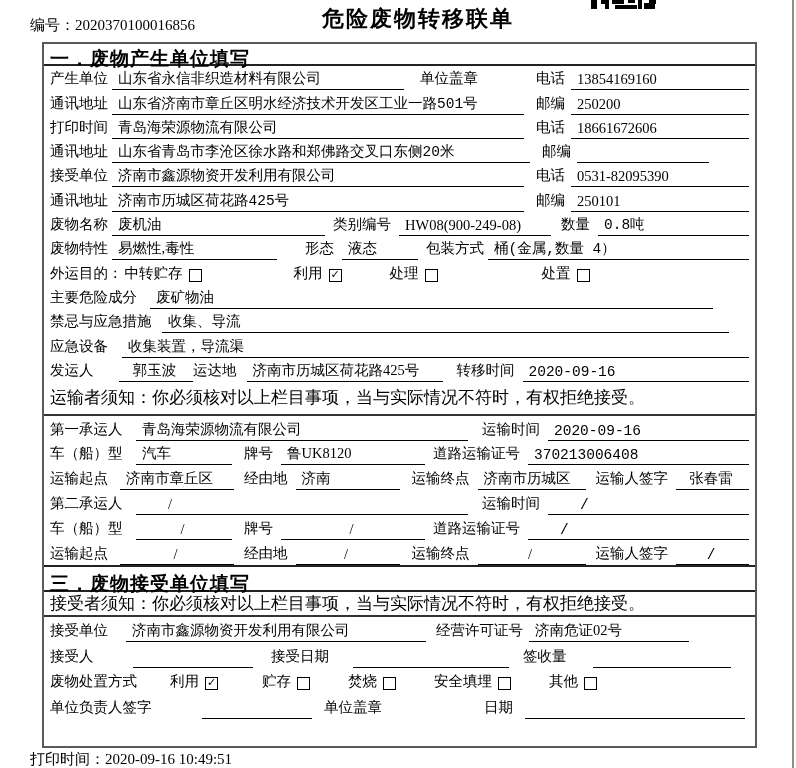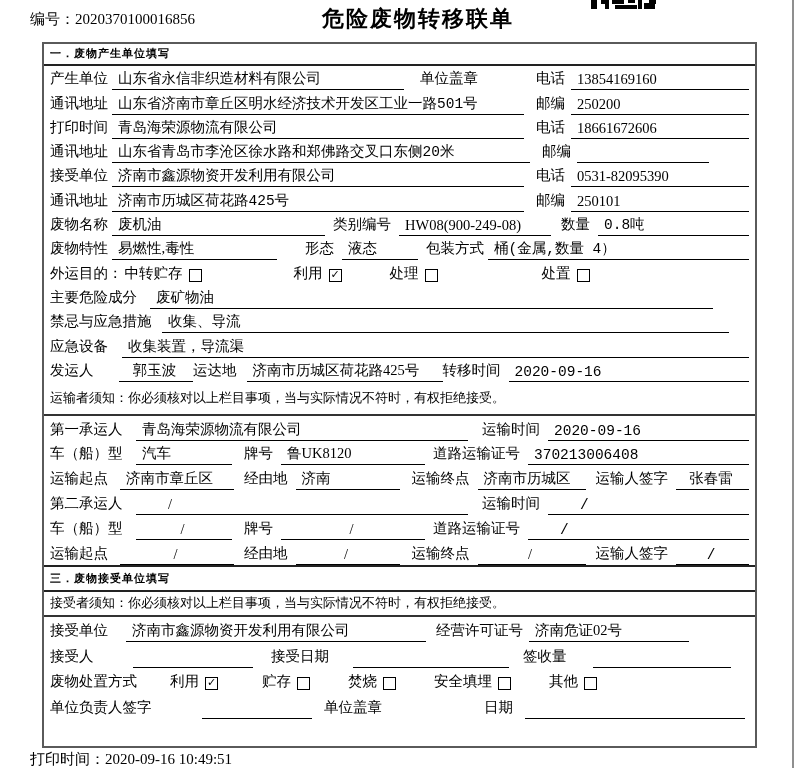--- a/index.html
+++ b/index.html
@@ -1,40 +1,40 @@
 <!DOCTYPE html>
 <html><head>
 <meta charset="utf-8">
 <style>
   html,body{margin:0;padding:0;}
   body{
     width:796px;height:768px;position:relative;background:#ffffff;
     font-family:"Liberation Serif","DejaVu Serif",serif;color:#000;
     overflow:hidden;
   }
-  .hdr-serial{position:absolute;left:30px;top:10px;font-size:15px;white-space:nowrap;}
+  .hdr-serial{position:absolute;left:30px;top:16px;font-size:15px;white-space:nowrap;}
   .hdr-title{
     position:absolute;left:322px;top:4px;font-size:22px;font-weight:bold;letter-spacing:2px;
     font-family:"Liberation Sans","DejaVu Sans",sans-serif;white-space:nowrap;
   }
   .qr{position:absolute;left:591px;top:0;}
   .edge-line{position:absolute;left:792px;top:0;width:2px;height:768px;background:#8f8f8f;}
   .sheet{
     position:absolute;left:42px;top:42px;width:715px;height:706px;
     border:2px solid #5a5a5a;box-sizing:border-box;display:flex;flex-direction:column;overflow:hidden;
   }
   .sec-head{
-    font-family:"Liberation Sans","DejaVu Sans",sans-serif;font-weight:bold;font-size:11px;
+    font-family:"Liberation Sans","DejaVu Sans",sans-serif;font-weight:bold;font-size:19px;
     padding:2px 0 8px 6px;border-bottom:2px solid #222;height:22px;box-sizing:border-box;
     letter-spacing:1px;flex:0 0 auto;
   }
   .sec-head.bordered-top{border-top:2px solid #222;height:27px;padding-top:4px;}
   .notice{
     border-bottom:2px solid #333;display:flex;align-items:center;padding-left:6px;
-    font-size:13px;box-sizing:border-box;flex:0 0 auto;
+    font-size:17px;box-sizing:border-box;flex:0 0 auto;
   }
   .n2{height:34px;} .n3{height:25px;}
   .row{
     display:flex;align-items:flex-end;font-size:14.5px;padding:0 6px;
     box-sizing:border-box;flex:0 0 auto;
   }
   .r1h{height:24.3px;} .r2h{height:24.8px;} .r3h{height:25.5px;}
   .lbl{white-space:nowrap;padding-bottom:2px;}
   .u{
     border-bottom:1px solid #000;padding:0 3px 1px 6px;white-space:nowrap;
@@ -162,21 +162,21 @@
   <div class="row r1h">
     <span class="lbl" style="width:62px">应急设备</span>
     <span class="u fill" style="margin-left:10px">收集装置，导流渠</span>
   </div>
 
   <div class="row r1h">
     <span class="lbl" style="width:47px">发运人</span>
     <span class="u ctr" style="width:74px;margin-left:22px">郭玉波</span>
     <span class="lbl" style="">运达地</span>
     <span class="u" style="width:196px;margin-left:10px">济南市历城区荷花路425号</span>
-    <span class="lbl" style="margin-left:0">转移时间</span>
+    <span class="lbl" style="margin-left:14px">转移时间</span>
     <span class="u fill" style="margin-left:8px">2020-09-16</span>
   </div>
 
 
   <div class="notice n2">运输者须知：你必须核对以上栏目事项，当与实际情况不符时，有权拒绝接受。</div>
 
   <div class="row r2h">
     <span class="lbl" style="width:78px">第一承运人</span>
     <span class="u" style="width:332px;margin-left:8px">青岛海荣源物流有限公司</span>
     <span class="lbl" style="margin-left:14px">运输时间</span>

